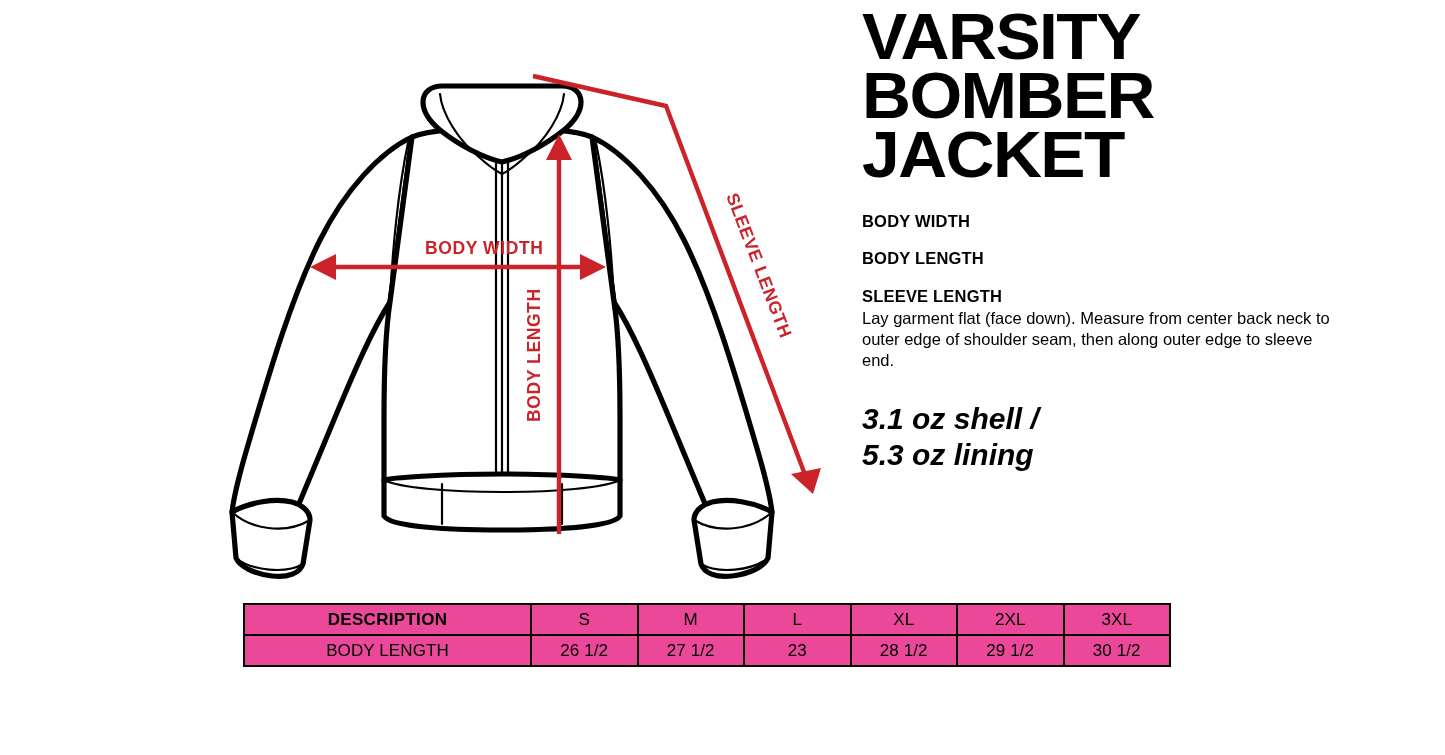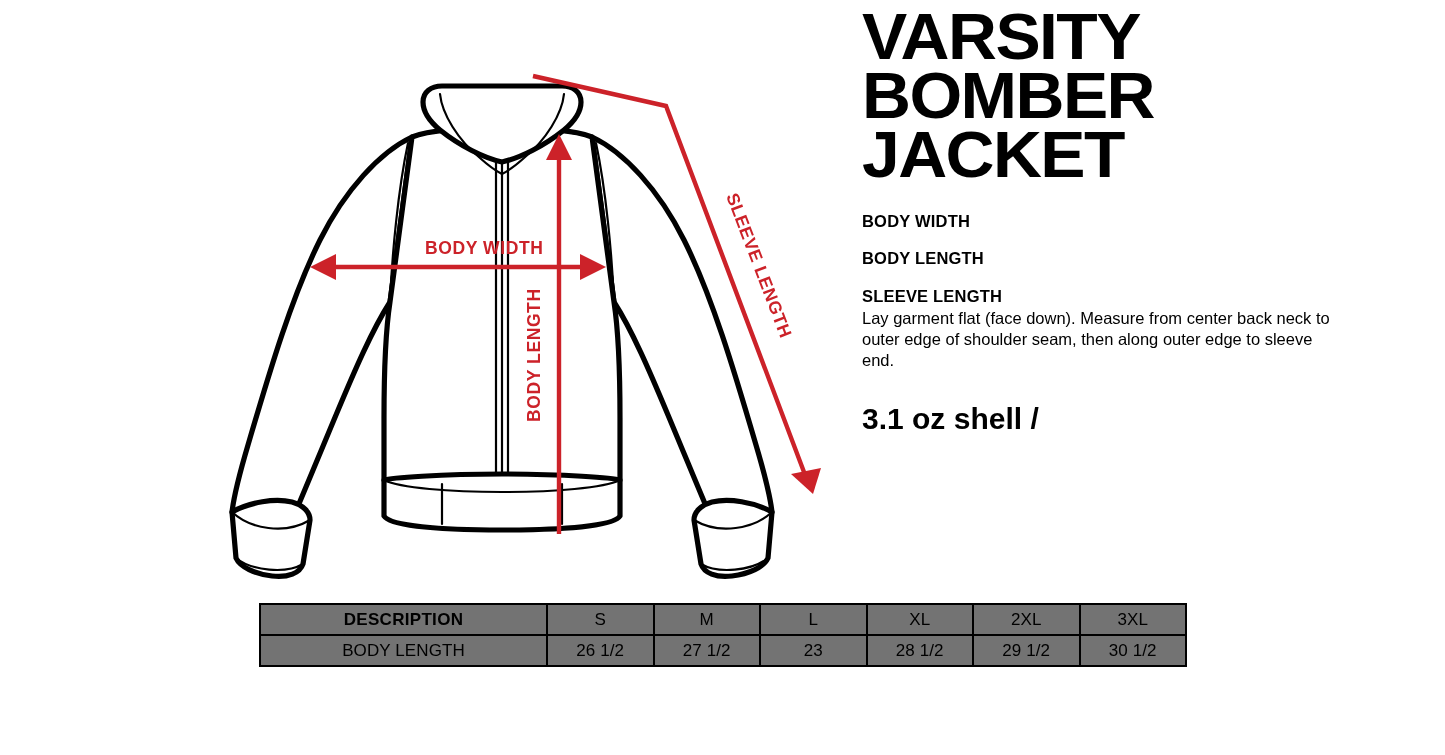--- a/index.html
+++ b/index.html
@@ -74,32 +74,33 @@
     line-height: 1.28;
     margin: 0;
     max-width: 470px;
   }
   .weight {
     margin-top: 30px;
     font-size: 30px;
     font-weight: 700;
     line-height: 1.22;
     color: #000000;
+    font-style: italic;
   }
   .weight span { display: block; white-space: nowrap; }
 
   
   #sizetable {
     position: absolute;
-    left: 259px;
+    left: 243px;
     top: 603px;
     width: 926px;
     border-collapse: collapse;
     table-layout: fixed;
-    background: #737373;
+    background: #ec4899;
   }
   #sizetable td, #sizetable th {
     border: 2.4px solid #000000;
     height: 31px;
     padding: 0 4px;
     text-align: center;
     vertical-align: middle;
     font-family: "Liberation Sans", sans-serif;
     font-size: 17px;
     font-weight: 400;
@@ -243,20 +244,21 @@
 
       <div class="spec-group">
         <p class="spec-head">SLEEVE LENGTH</p>
         <p class="spec-body">Lay garment flat (face down). Measure from center back neck to outer edge of shoulder seam, then along outer edge to sleeve end.</p>
       </div>
 
     </div>
 
     <div class="weight">
       <span>3.1 oz shell /</span>
+      <span>5.3 oz lining</span>
     </div>
 
   </div>
 
   <table id="sizetable">
     <colgroup>
       <col class="col-desc">
         <col class="col-size">
         <col class="col-size">
         <col class="col-size">

